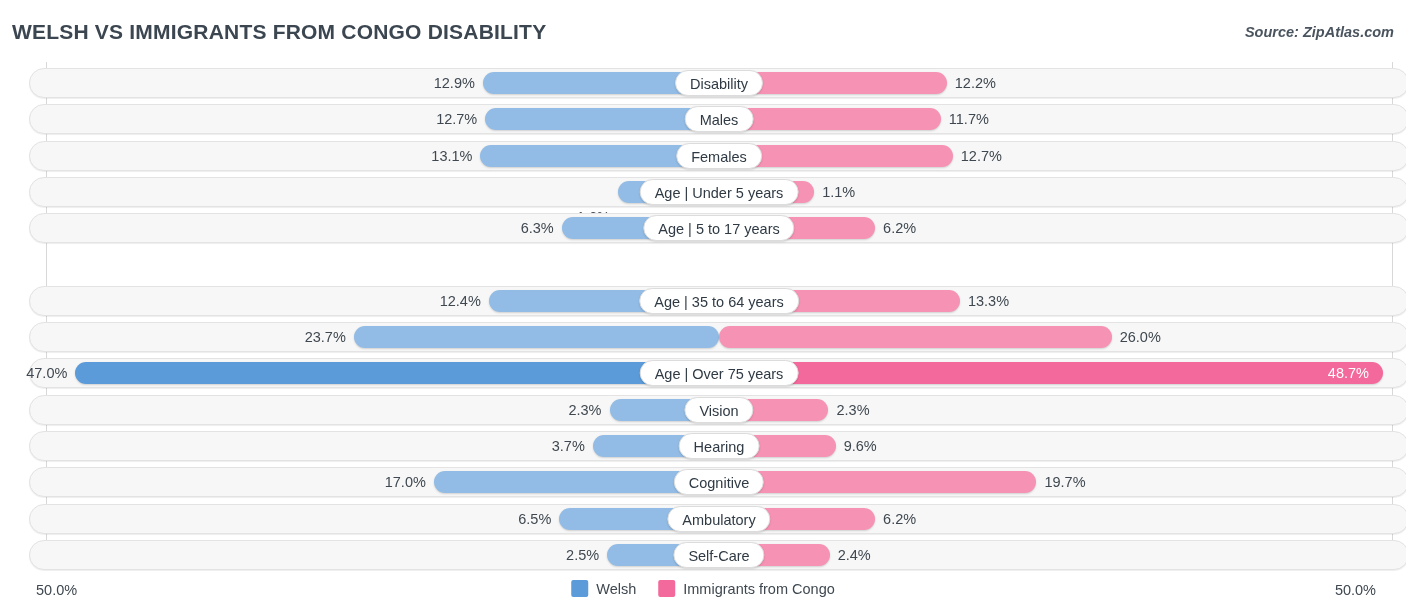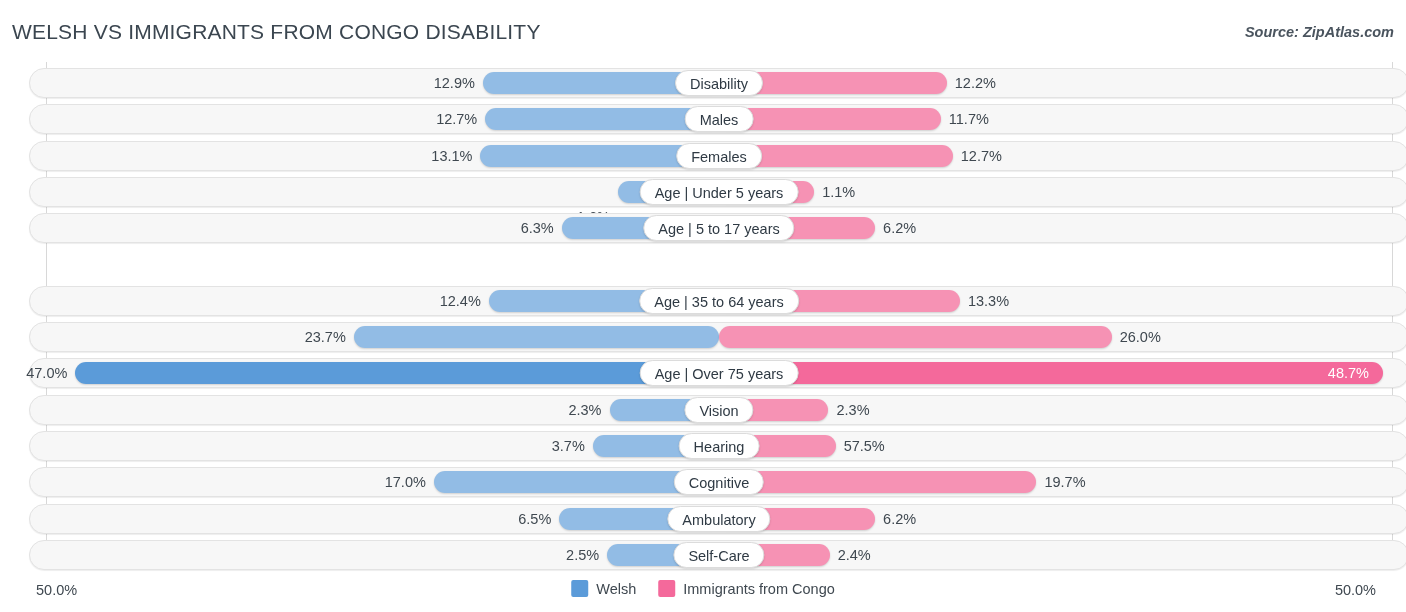--- a/index.html
+++ b/index.html
@@ -10,21 +10,21 @@
     background: #ffffff;
     font-family: "Liberation Sans", "DejaVu Sans", sans-serif;
     overflow: hidden;
   }
   .page { position: relative; width: 1406px; height: 612px; background:#fff; }
 
   
   .title {
     position: absolute; left: 12px; top: 20px;
     font-size: 21px; color: #3b4650; letter-spacing: .2px;
-    white-space: nowrap; font-weight: 400;
+    white-space: nowrap; font-weight: 700;
   }
   .source {
     position: absolute; right: 12px; top: 24px;
     font-size: 14.5px; color: #4a545e; font-style: italic; font-weight: bold;
     white-space: nowrap;
   }
 
   
   .plot { position: absolute; left: 16px; top: 62px; width: 1406px; height: 512px; }
 
@@ -180,21 +180,21 @@
         <div class="bar right" style="left: 690px; width: 109.485px;"></div>
         <div class="val l" style="right: 807.485px;">2.3%</div>
         <div class="val r" style="left: 807.485px;">2.3%</div>
         <div class="center-pill">Vision</div>
       </div>
       <div class="row" style="top: 369px;">
         <div class="track"></div>
         <div class="bar left" style="left: 563.785px; width: 126.215px;"></div>
         <div class="bar right" style="left: 690px; width: 116.655px;"></div>
         <div class="val l" style="right: 824.215px;">3.7%</div>
-        <div class="val r" style="left: 814.655px;">57.5%</div>
+        <div class="val r" style="left: 814.655px;">9.6%</div>
         <div class="center-pill">Hearing</div>
       </div>
       <div class="row" style="top: 405.3px;">
         <div class="track"></div>
         <div class="bar left" style="left: 404.85px; width: 285.15px;"></div>
         <div class="bar right" style="left: 690px; width: 317.415px;"></div>
         <div class="val l" style="right: 983.15px;">17.0%</div>
         <div class="val r" style="left: 1015.41px;">19.7%</div>
         <div class="center-pill">Cognitive</div>
       </div>

